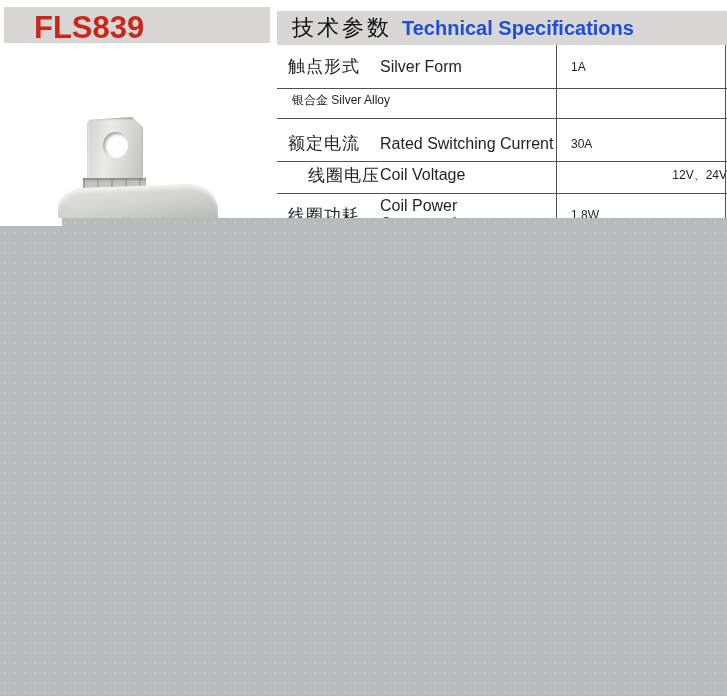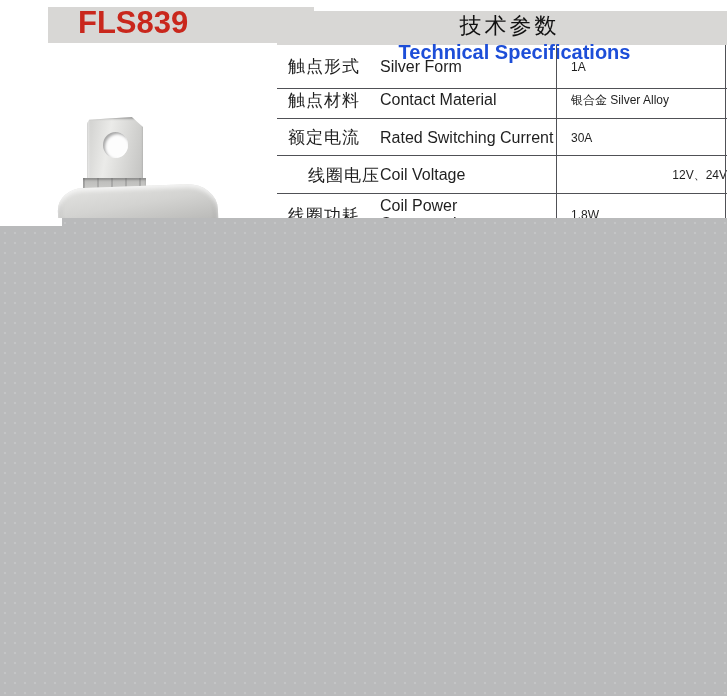--- a/index.html
+++ b/index.html
@@ -13,30 +13,30 @@
   html,body{background:#fff;}
   body{
     width:727px;height:696px;position:relative;overflow:hidden;
     font-family:"Liberation Sans","DejaVu Sans",sans-serif;
     color:var(--text);
   }
   
   .model-banner{
     position:absolute;left:4px;top:7px;width:266px;height:36px;
     background:var(--banner-gray);
-    display:flex;align-items:flex-start;padding-left:30px;margin-left:44px;
+    display:flex;align-items:flex-end;padding-left:30px;
   }
   .model-banner .model{
     font-size:31px;font-weight:bold;color:var(--brand-red);
     letter-spacing:0px;line-height:1;
   }
   .section-header{
     position:absolute;left:277px;top:11px;width:450px;height:34px;
     background:var(--banner-gray);
-    display:flex;align-items:center;padding-left:15px;flex-direction:column;
+    display:flex;align-items:center;padding-left:15px;
   }
   .section-header .zh{
     font-size:22px;letter-spacing:3px;color:#111;display:inline-block;
   }
   .section-header .en{
     font-size:20px;font-weight:bold;color:#1d4ed8;margin-left:10px;letter-spacing:0px;
   }
   
   .trow{
     position:absolute;left:277px;width:450px;
@@ -102,28 +102,24 @@
 <div>
   <div class="trow bordered" style="top:45px;height:44px;">
     <div class="lcell">
       <span class="zh">触点形式</span>
       <span class="en">Silver Form</span>
     </div>
     <div class="vcell">1A</div>
   </div>
 
   <div class="trow bordered" style="top:82px;height:37px;">
-    <div class="lcell">
-      <span class="zh">触点材料</span>
-      <span class="en">Contact Material</span>
-    </div>
     <div class="vcell">银合金 Silver Alloy</div>
   </div>
 
-  <div class="trow bordered" style="top:120px;height:36px;">
+  <div class="trow bordered" style="top:126px;height:36px;">
     <div class="lcell">
       <span class="zh">额定电流</span>
       <span class="en">Rated Switching Current</span>
     </div>
     <div class="vcell">30A</div>
   </div>
 
   <div class="trow bordered" style="top:157px;height:37px;text-align:right;">
     <div class="lcell">
       <span class="zh">线圈电压</span>

